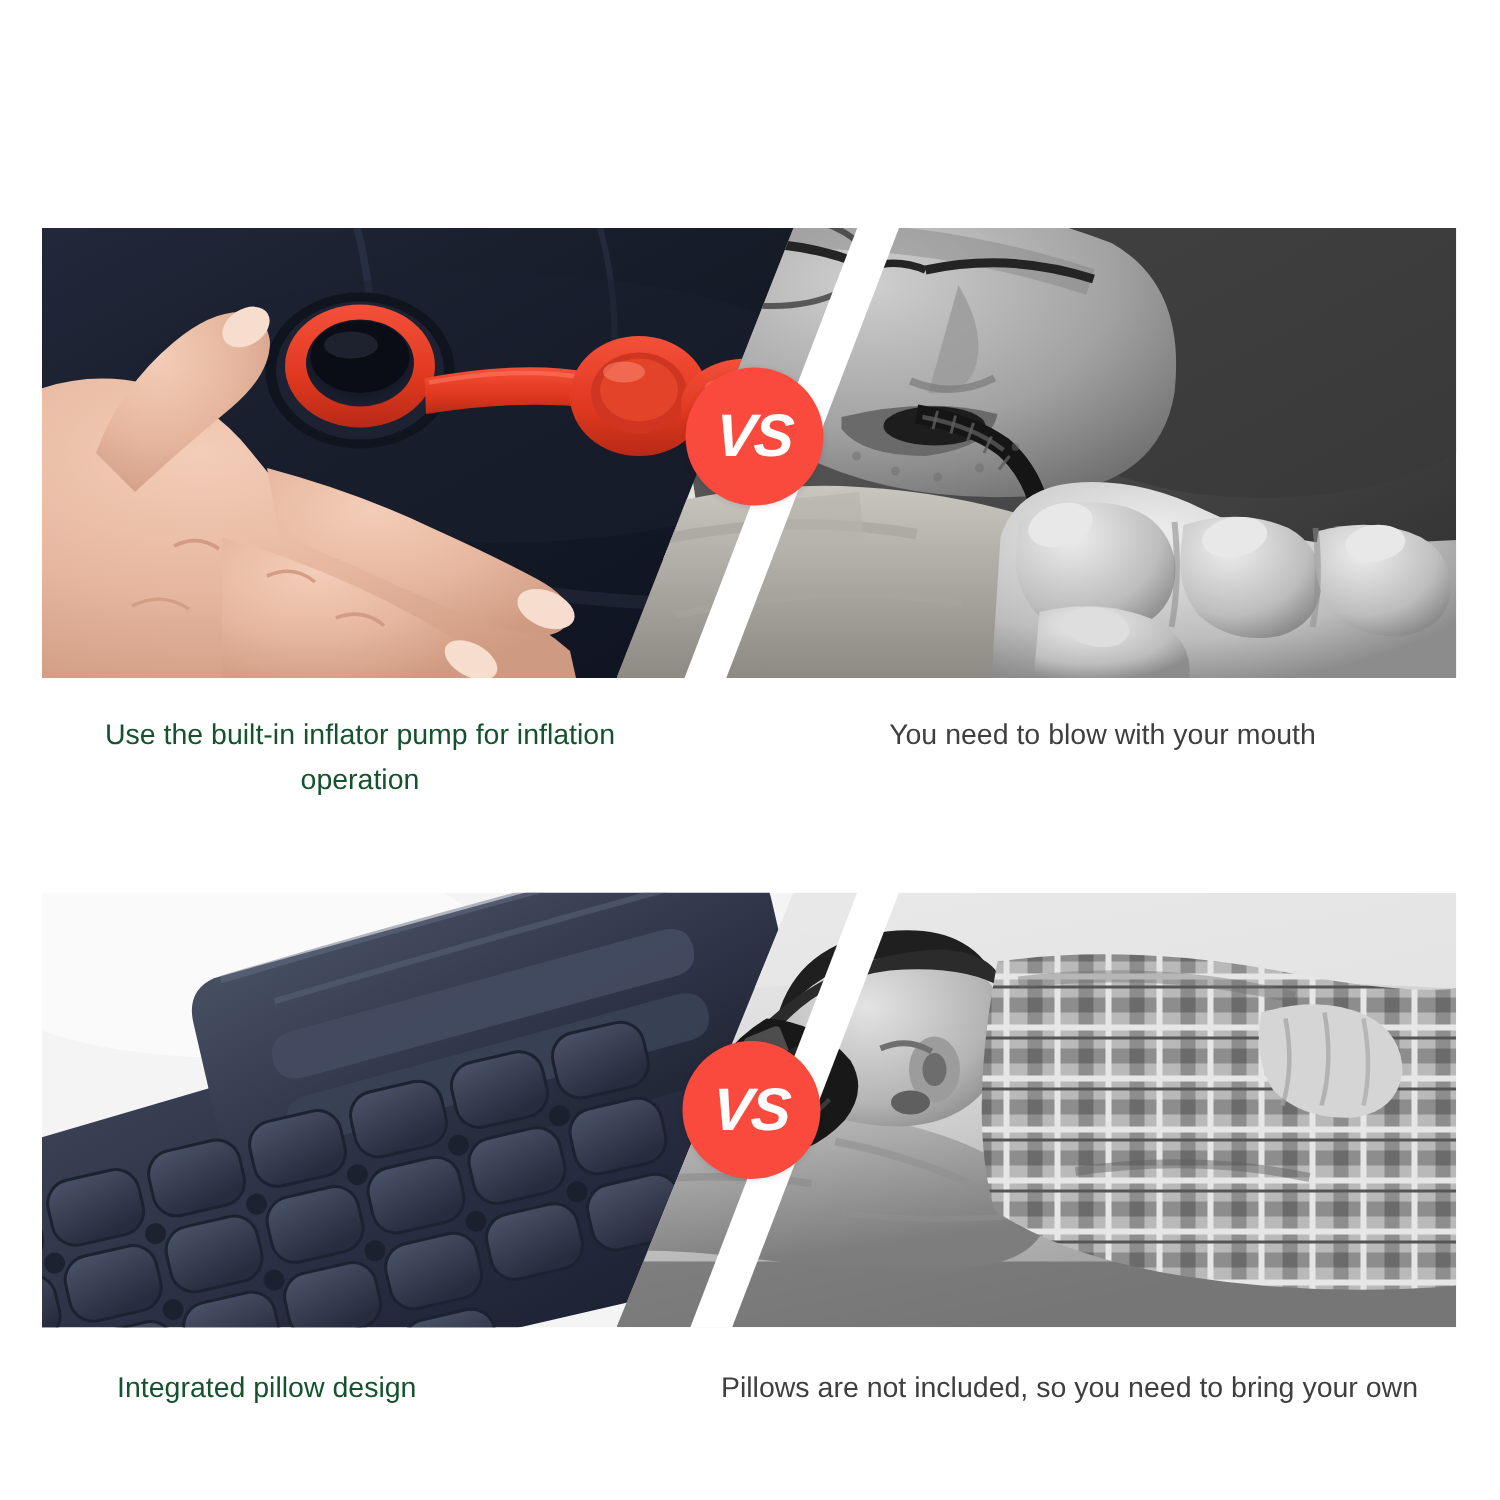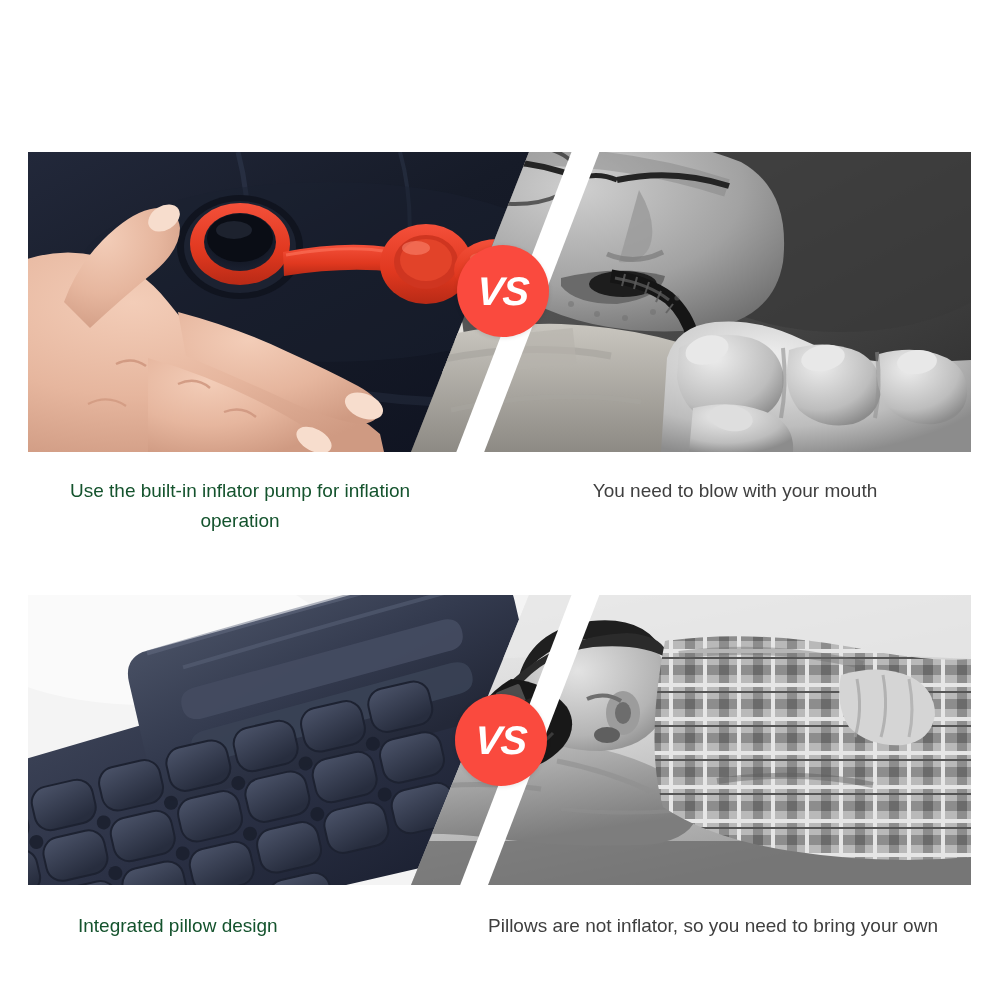--- a/index.html
+++ b/index.html
@@ -499,15 +499,15 @@
     </div>
 
     <div class="divider divider-2"></div>
   </div>
 
   <div class="vs-badge vs-2">
     <span>VS</span>
   </div>
 
   <div class="caption caption-red cap-2-left">Integrated pillow design</div>
-  <div class="caption caption-gray cap-2-right">Pillows are not inflator, so you need to bring your own</div>
+  <div class="caption caption-gray cap-2-right">Pillows are not included, so you need to bring your own</div>
 
 </div>
 
 </body></html>

